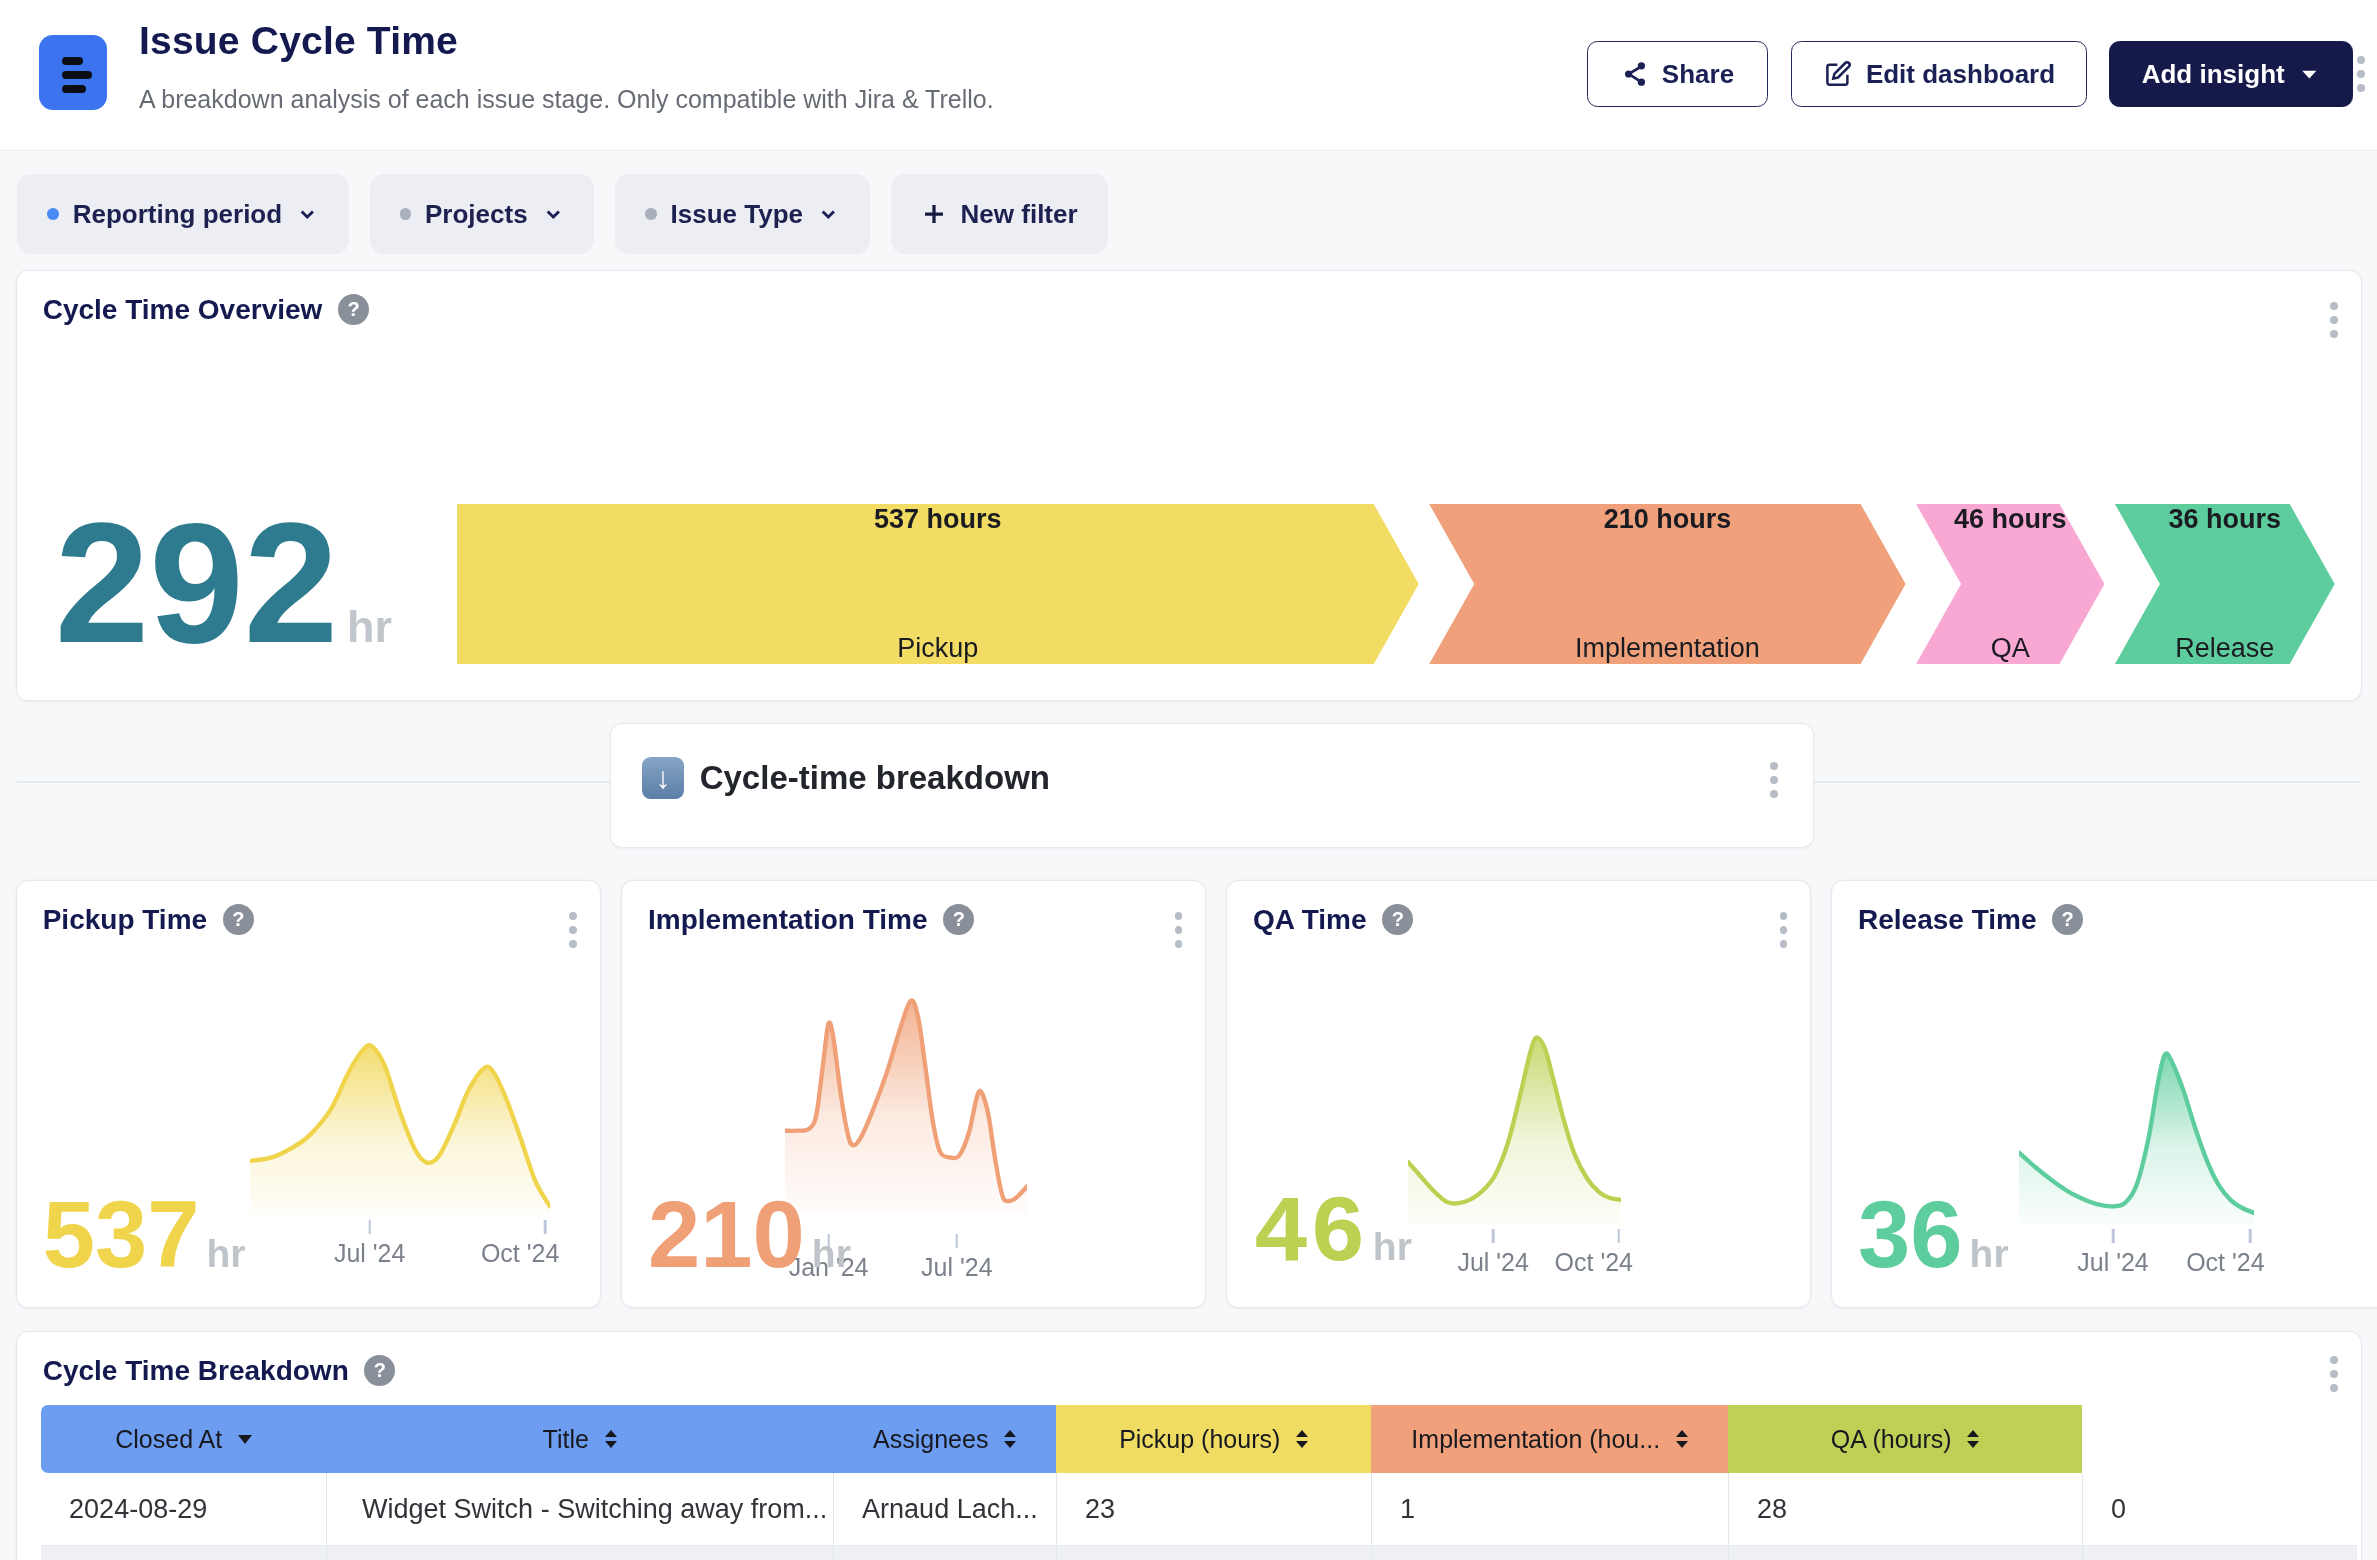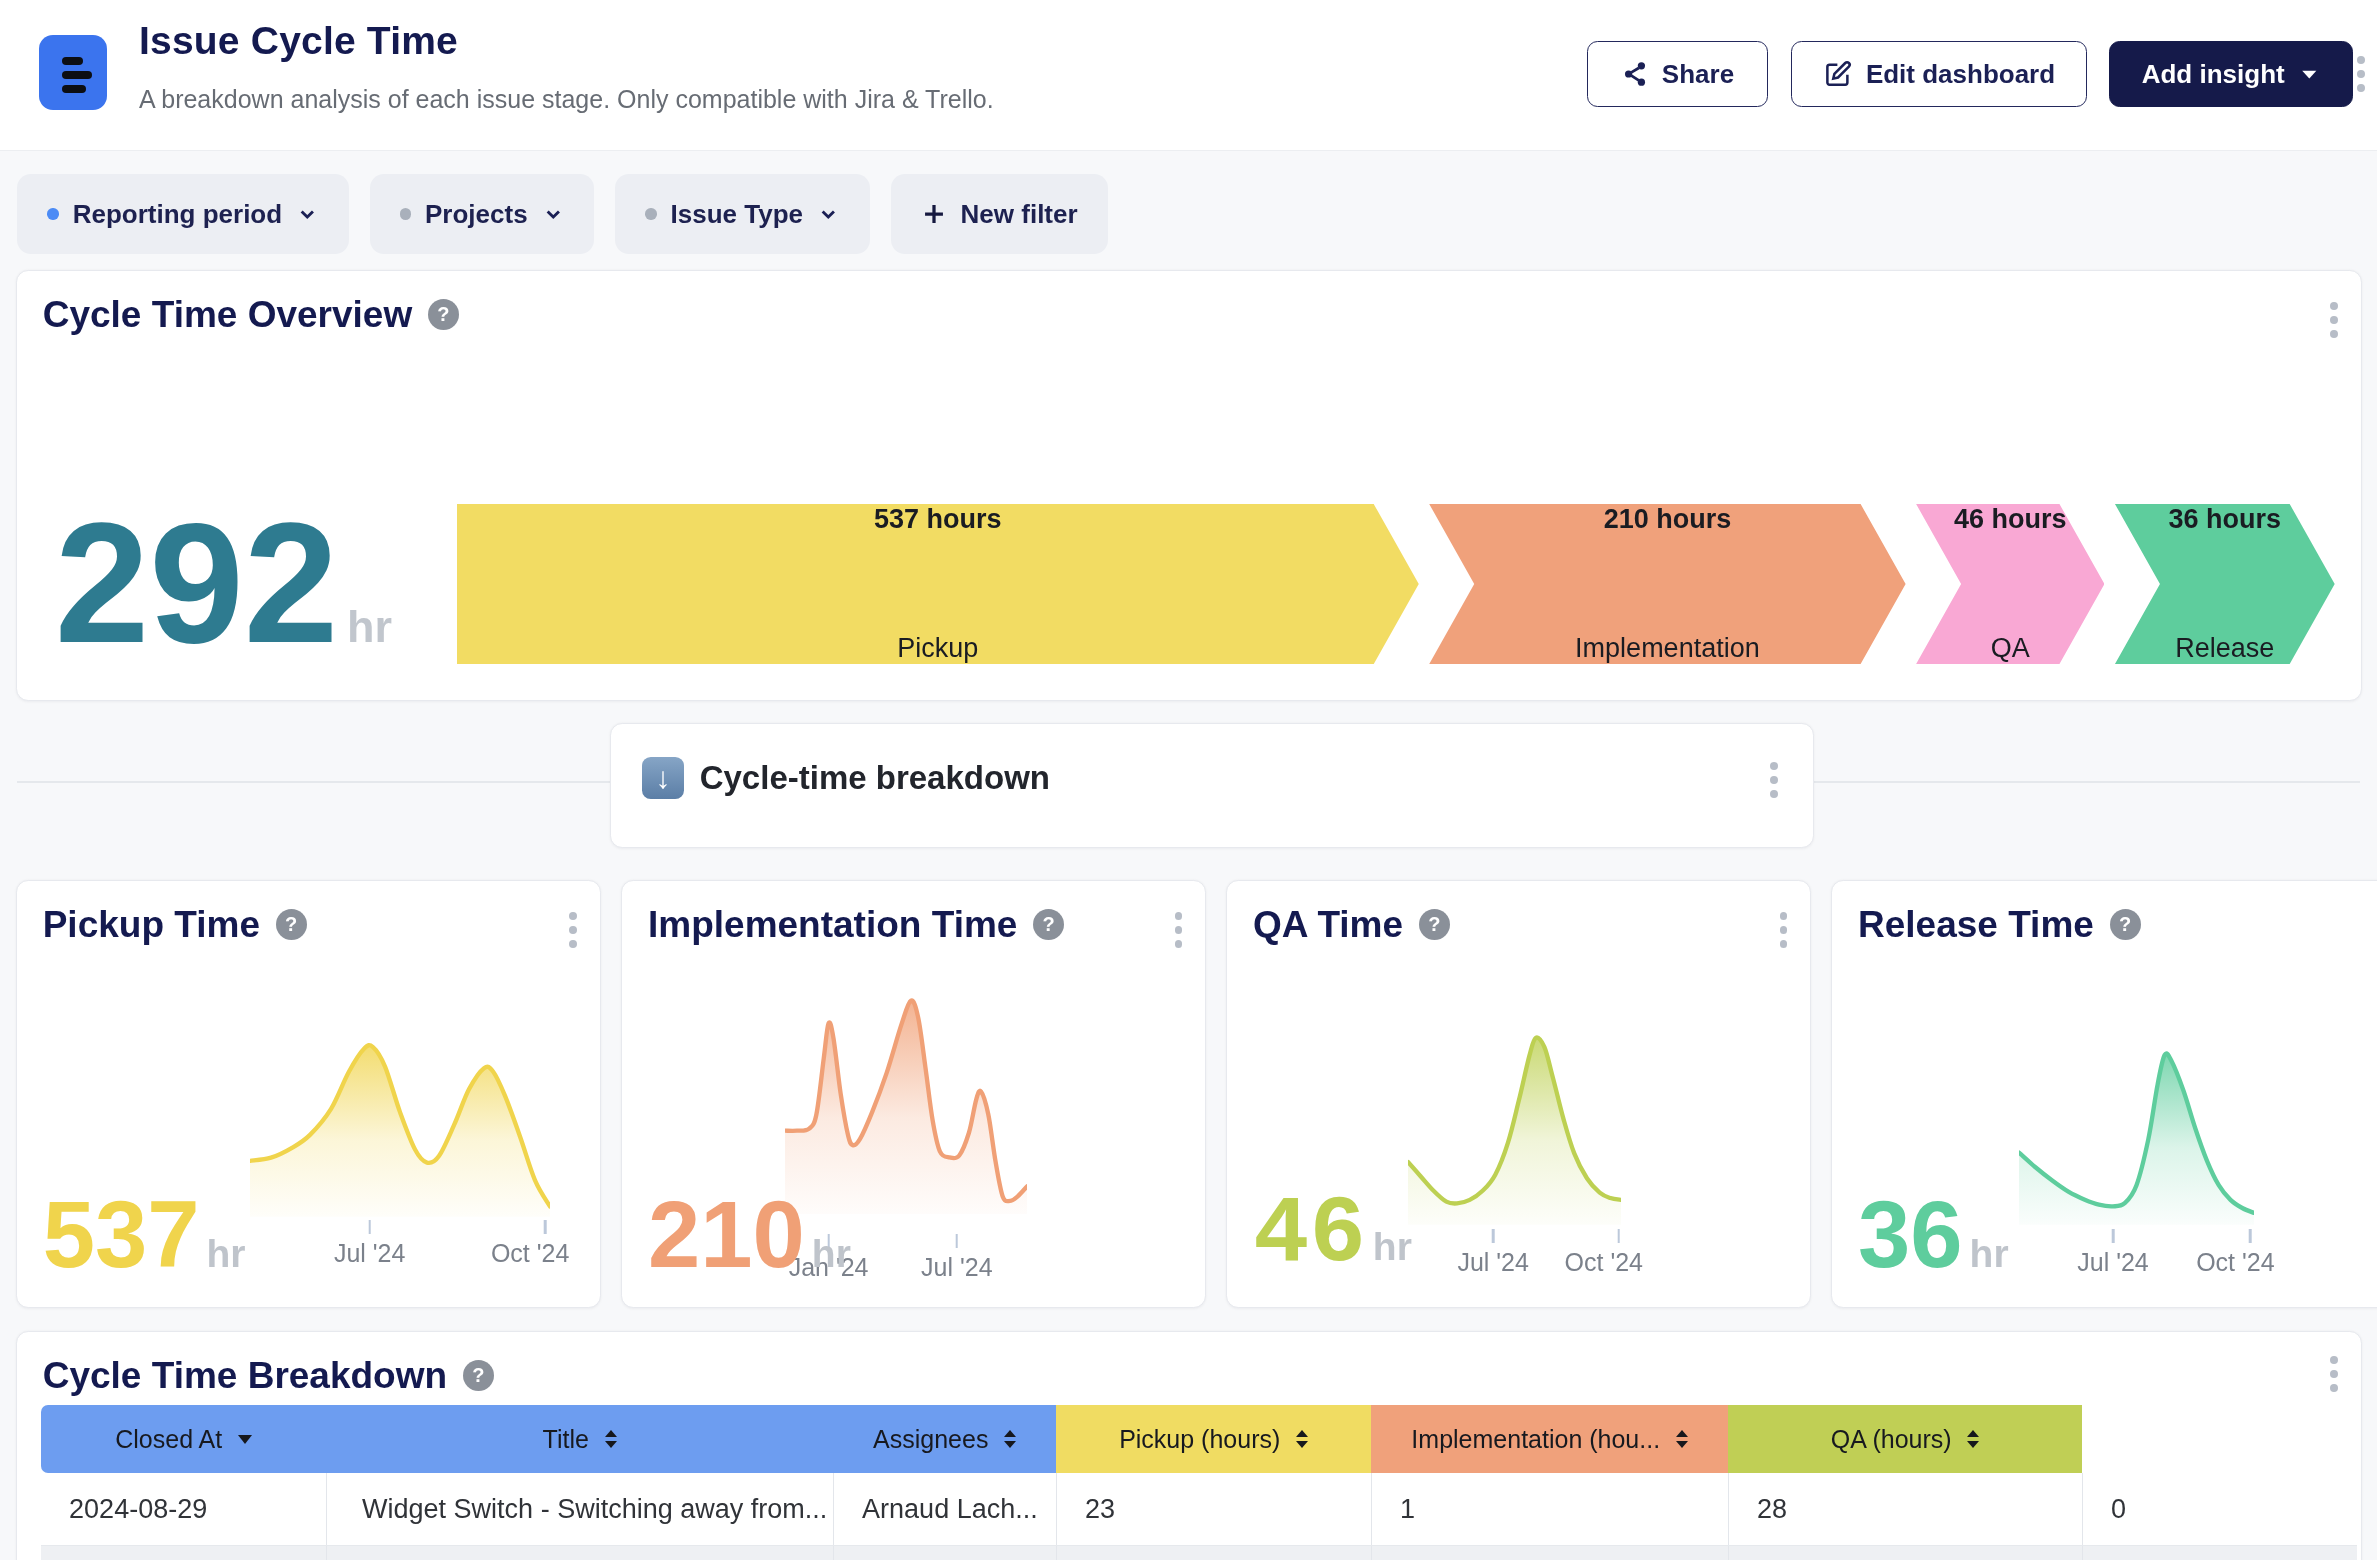--- a/index.html
+++ b/index.html
@@ -26,21 +26,21 @@
   .h-kebab{position:absolute;left:2357px;top:56px;}
   
   .filters{position:absolute;left:17.4px;top:174px;display:flex;gap:21px;}
   .pill{height:80px;border-radius:14px;background:#eceef3;display:flex;align-items:center;gap:14px;
         padding:0 30px;font-size:26px;font-weight:600;color:#1d2150;cursor:pointer;white-space:nowrap;}
   .pill .fdot{width:11.3px;height:11.3px;border-radius:50%;}
   
   .card{position:absolute;background:#fff;border:0.9px solid #e7e9ee;border-radius:12.2px;
         box-shadow:0 0.9px 2.6px rgba(16,24,40,.05);box-sizing:border-box;}
   .card-head{position:absolute;left:26px;top:22.6px;display:flex;align-items:center;gap:15.7px;}
-  .card-title{font-size:37px;font-weight:700;color:#141a50;white-space:nowrap;}
+  .card-title{font-size:28px;font-weight:700;color:#141a50;white-space:nowrap;}
   .help{width:31px;height:31px;border-radius:50%;background:#8a9099;color:#fff;display:flex;align-items:center;
         justify-content:center;font-size:20px;font-weight:700;cursor:pointer;flex:0 0 auto;}
   .card .kebab{position:absolute;right:22.6px;top:31px;}
   
   #overview{left:15.7px;top:270px;width:2346px;height:431px;}
   .ov-value{position:absolute;left:38px;bottom:45px;display:flex;align-items:baseline;}
   .ov-num{font-size:170px;font-weight:700;line-height:.85;}
   .unit{font-size:45px;font-weight:600;color:#c1c6cd;margin-left:8.7px;}
   .funnel{position:absolute;left:440px;top:233px;width:1878px;height:160px;display:flex;gap:10.5px;}
   .stage{height:100%;display:flex;flex-direction:column;align-items:center;justify-content:space-between;gap:10.5px;color:#1a1c22;}
@@ -57,21 +57,21 @@
   
   .metric-card{top:880px;width:585px;height:428px;}
   #mc0{left:15.7px;} #mc1{left:621px;} #mc2{left:1226px;} #mc3{left:1831px;}
   .metric-value{position:absolute;left:26px;bottom:31px;display:flex;align-items:baseline;}
   .m-num{font-size:94px;font-weight:700;line-height:.85;}
   .m-unit{font-size:39px;font-weight:600;color:#bfc4cb;margin-left:7px;}
   .spark-wrap{position:absolute;}
   .ticks{position:absolute;height:61px;}
   .tickmark{position:absolute;top:1.7px;width:2.6px;height:14px;background:#bcc8da;transform:translateX(-50%);}
   .ticklabel{position:absolute;top:21px;font-size:25px;color:#7b818b;white-space:nowrap;transform:translateX(-50%);}
-  .ticklabel.edge{transform:translateX(-82%);margin-left:10px;}
+  .ticklabel.edge{transform:translateX(-82%);}
   
   #tablecard{left:15.7px;top:1331px;width:2346px;height:287px;}
   #tablecard .kebab{right:22.6px;top:24.4px;}
   .t-header{position:absolute;left:24.4px;top:73px;display:flex;}
   .th{height:68px;display:flex;align-items:center;justify-content:center;gap:15.7px;font-size:25px;font-weight:500;
       color:#17191f;box-sizing:border-box;cursor:pointer;white-space:nowrap;}
   .th:first-child{border-radius:7px 0 0 7px;}
   .t-body{position:absolute;left:24.4px;top:141px;}
   .t-row{display:flex;height:72px;background:#fff;}
   .t-row.stripe{background:#eef0f3;}

